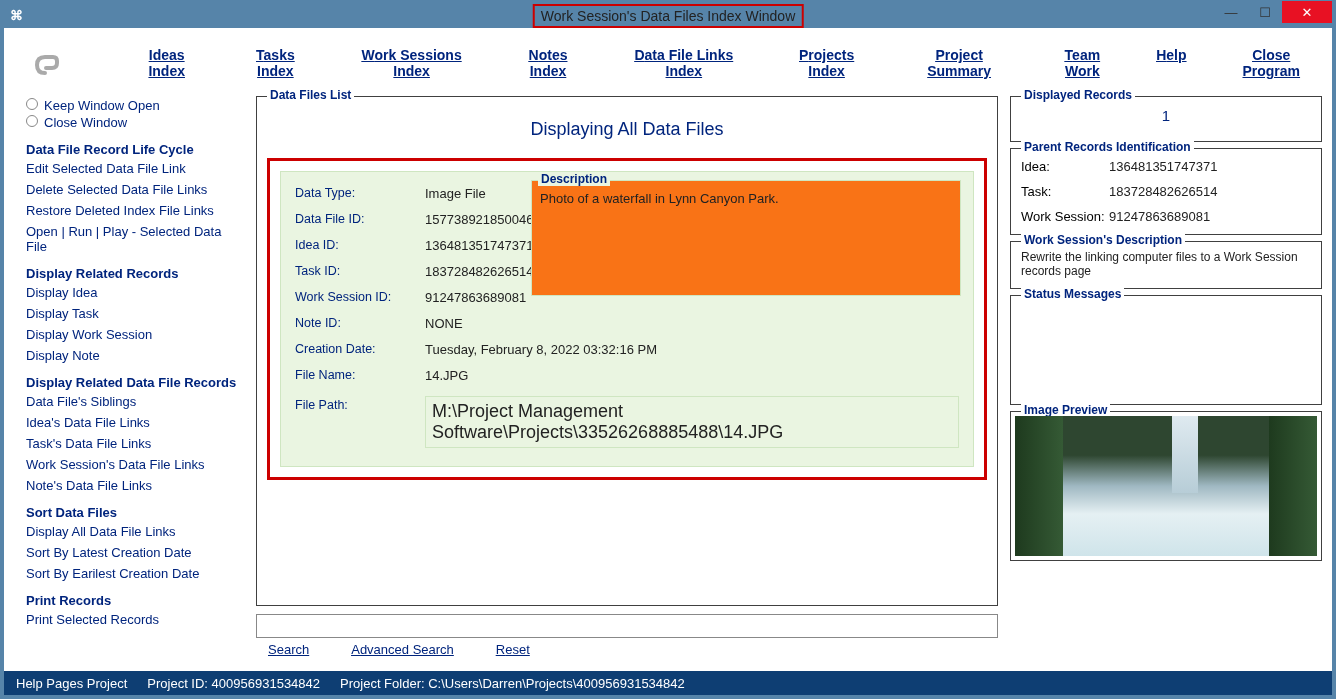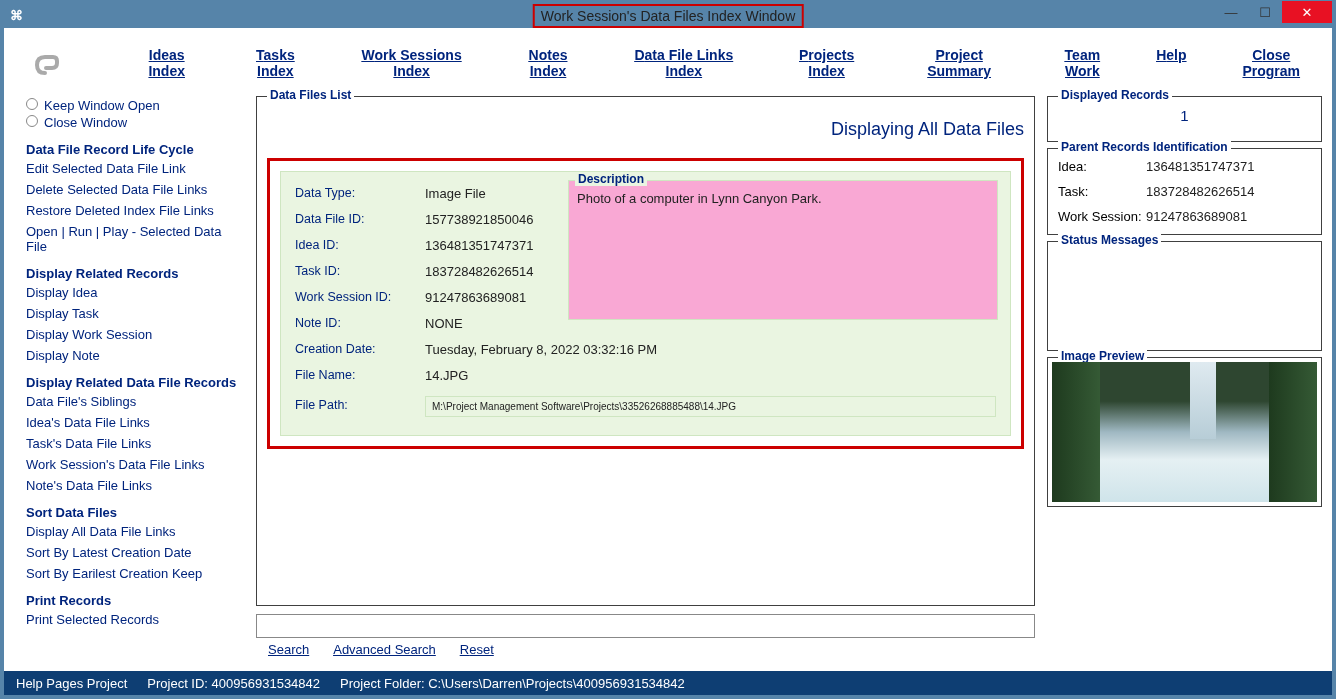--- a/index.html
+++ b/index.html
@@ -70,48 +70,48 @@
 .logo {
   width: 46px; height: 46px;
   display: flex; align-items:center; justify-content:center;
   color: #888; font-size: 38px;
 }
 .menu-links { display: flex; gap: 42px; flex:1; padding-left: 20px;}
 .menu-link { color:#00247d; font-size: 14px; font-weight:600; text-decoration: underline; cursor:pointer; }
 .main-row { flex:1; display:flex; padding: 0 10px 0 22px; gap: 12px;}
 .left-col { width: 218px; padding-top: 2px; }
 .center-col { flex:1; position:relative; }
-.right-col { width: 275px; display:flex; flex-direction:column; gap:6px;}
+.right-col { width: 312px; display:flex; flex-direction:column; gap:6px;}
 .radio-row { display:flex; gap:6px; color:#00247d; font-size:13px; margin-bottom:2px;}
 .radio { width:12px;height:12px;border:1px solid #888;border-radius:50%; }
 .group-title { color:#00247d; font-weight:700; font-size:13px; margin-top:12px; margin-bottom:4px;}
 .link-item { color:#00247d; font-size:13px; margin-bottom:6px; cursor:pointer;}
 .fieldset { border:1px solid #404040; position:relative; padding:8px 10px 10px 10px;}
 .fieldset .legend { position:absolute; top:-9px; left:10px; background:#fff; color:#00247d; font-weight:700; font-size:12px; padding:0 3px;}
-.center-heading { text-align:right; color:#00247d; font-size:18px; font-weight:500; margin: 14px 0 18px;}
+.center-heading { text-align:center; color:#00247d; font-size:18px; font-weight:500; margin: 14px 0 18px;}
 .red-box { border:3px solid #c00; padding:10px; }
 .rec-card {
   background:#eaf5e1;
   border:1px solid #cfe6c1;
   padding: 14px 14px 18px 14px;
   position:relative;
 }
 .rec-grid { display:grid; grid-template-columns: 130px 1fr; row-gap:11px; font-size:12.5px; color:#00247d;}
 .rec-grid .val { color:#222; font-size:13px;}
 .desc-box {
   position:absolute; right:12px; top:8px; width:430px;
-  border:1px solid #cfe6c1; background:#f9a8d4;
-  padding: 6px 8px 6px 8px; height: 140px;
+  border:1px solid #cfe6c1; background:#f97316;
+  padding: 6px 8px 6px 8px; height: 116px;
 }
 .desc-box .legend2 { position:absolute; top:-9px; left:6px; background:#eaf5e1; color:#00247d; font-size:12px; font-weight:700; padding:0 3px;}
 .desc-text { color:#222; font-size:13px; margin-top:4px;}
-.filepath-box { border:1px solid #cfe6c1; background:#eaf5e1; padding:4px 6px; margin-top:2px; font-size:10px; color:#222;}
+.filepath-box { border:1px solid #cfe6c1; background:#eaf5e1; padding:4px 6px; margin-top:2px; font-size:18px; color:#222;}
 .search-row { margin-top:8px; display:flex; flex-direction:column; gap:4px;}
 .search-input { width:100%; height:24px; border:1px solid #888; background:#fff; padding:2px 6px;}
-.search-links { display:flex; gap:24px; padding-left:12px; color:#00247d;text-align:center;}
+.search-links { display:flex; gap:42px; padding-left:12px; color:#00247d;text-align:center;}
 .search-links span { text-decoration: underline; font-size:13px; cursor:pointer;}
 .right-box-text { color:#222; font-size:13px;}
 .rec-count { text-align:center; font-size:15px; color:#00247d; padding-top:2px;}
 .parent-grid { display:grid; grid-template-columns: 88px 1fr; row-gap:10px; padding-top:2px; font-size:13px;}
 .parent-grid .k { color:#000000;}
 .parent-grid .v { color:#222;}
 .img-preview {
   width:100%; height:140px; position:relative; overflow:hidden;
   background: linear-gradient(180deg,#2e4630 0%,#2e4630 28%,#9fb8c2 50%,#e5f0f3 70%,#cfe4ea 100%);
 }
@@ -194,21 +194,21 @@
         <div class="group-title">Display Related Data File Records</div>
         <div class="link-item">Data File's Siblings</div>
         <div class="link-item">Idea's Data File Links</div>
         <div class="link-item">Task's Data File Links</div>
         <div class="link-item">Work Session's Data File Links</div>
         <div class="link-item">Note's Data File Links</div>
 
         <div class="group-title">Sort Data Files</div>
         <div class="link-item">Display All Data File Links</div>
         <div class="link-item">Sort By Latest Creation Date</div>
-        <div class="link-item">Sort By Earilest Creation Keep</div>
+        <div class="link-item">Sort By Earilest Creation Date</div>
 
         <div class="group-title">Print Records</div>
         <div class="link-item">Print Selected Records</div>
       </div>
 
       <div class="center-col">
         <div class="fieldset" style="height:510px">
           <span class="legend">Data Files List</span>
           <div class="center-heading">Displaying All Data Files</div>
           <div class="red-box">
@@ -228,21 +228,21 @@
                   <div class="val">NONE</div>
                 <div>Creation Date:</div>
                   <div class="val">Tuesday, February 8, 2022   03:32:16 PM</div>
                 <div>File Name:</div>
                   <div class="val">14.JPG</div>
                 <div style="align-self:start;padding-top:4px">File Path:</div>
                 <div class="filepath-box">M:\Project Management Software\Projects\33526268885488\14.JPG</div>
               </div>
               <div class="desc-box">
                 <span class="legend2">Description</span>
-                <div class="desc-text">Photo of a computer in Lynn Canyon Park.</div>
+                <div class="desc-text">Photo of a waterfall in Lynn Canyon Park.</div>
               </div>
             </div>
           </div>
         </div>
         <div class="search-row">
           <input class="search-input" style="">
           <div class="search-links">
             <span class="underline-first">Search</span>
             <span class="underline-first">Advanced Search</span>
             <span class="underline-first">Reset</span>
@@ -259,20 +259,24 @@
           <span class="legend">Parent Records Identification</span>
           <div class="parent-grid">
             <div class="k">Idea:</div>
               <div class="v">136481351747371</div>
             <div class="k">Task:</div>
               <div class="v">183728482626514</div>
             <div class="k">Work Session:</div>
               <div class="v">91247863689081</div>
           </div>
         </div>
+        <div class="fieldset">
+          <span class="legend">Work Session's Description</span>
+          <div class="right-box-text" style="font-size:12px">Rewrite the  linking computer files to a Work Session records page</div>
+        </div>
         <div class="fieldset status-messages-box">
           <span class="legend">Status Messages</span>
         </div>
         <div class="fieldset" style="padding:4px">
           <span class="legend">Image Preview</span>
           <div class="img-preview">
               <div class="falls"></div>
             </div>
         </div>
       </div>

